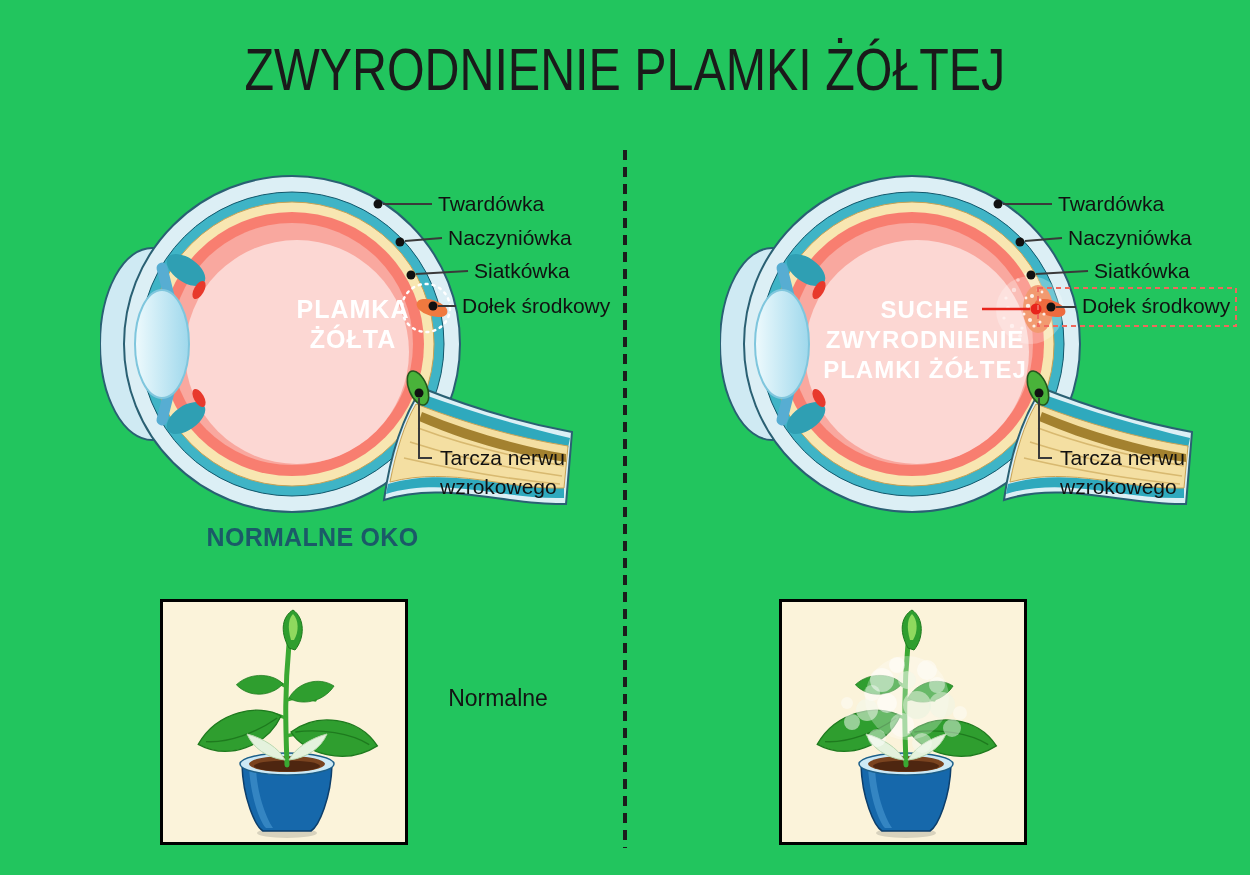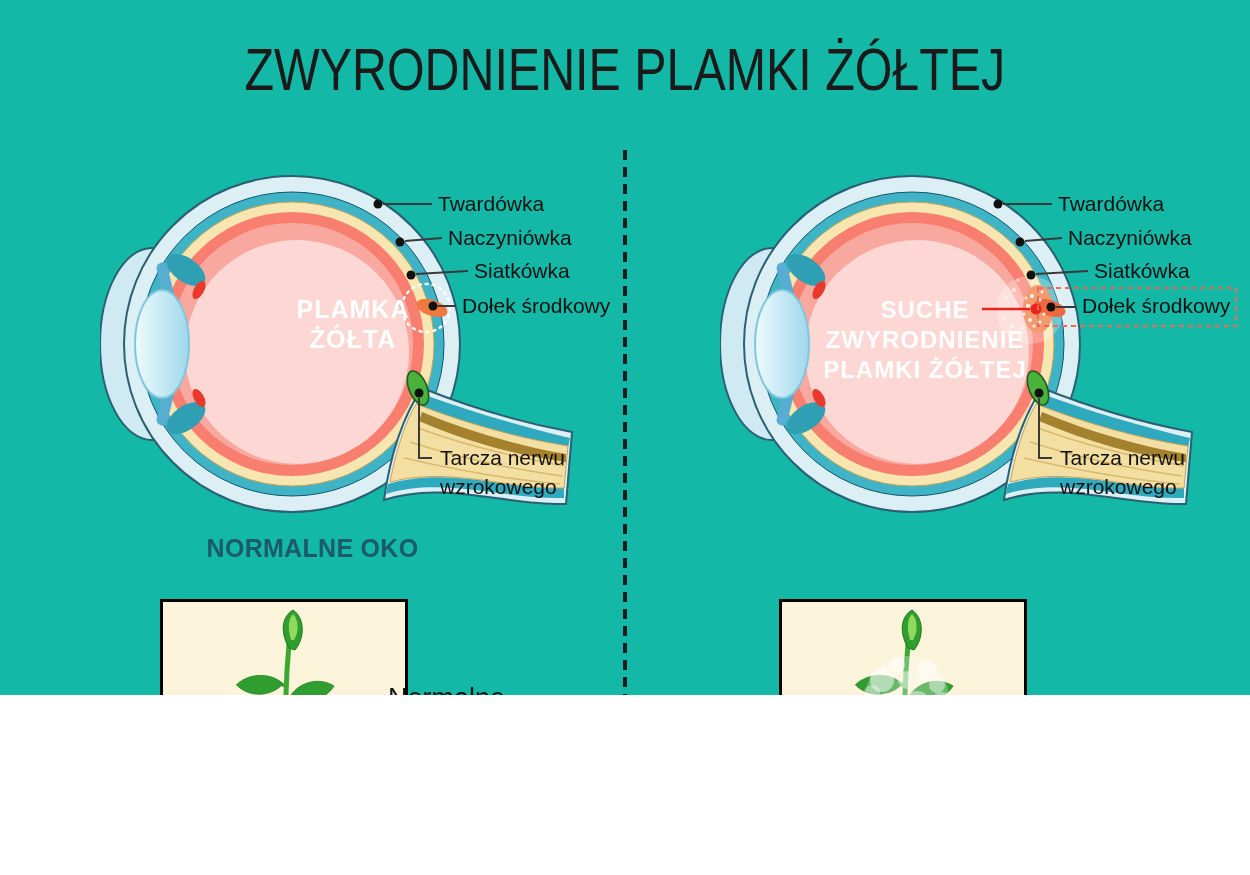--- a/index.html
+++ b/index.html
@@ -1,31 +1,31 @@
 <!DOCTYPE html>
 <html><head>
 <meta charset="utf-8">
 <style>
   html,body{margin:0;padding:0;background:#ffffff;}
   body{font-family:"Liberation Sans",sans-serif;}
-  .stage{position:relative;width:1250px;height:695px;background:#14b8a6;overflow:hidden;}
+  .stage{position:relative;width:1250px;height:875px;background:#22c55e;overflow:hidden;}
   .title{position:absolute;left:0;top:36px;width:1250px;text-align:center;
          font-size:59px;color:#1a1a1a;font-weight:400;white-space:nowrap;}
   .title span{display:inline-block;transform:scaleX(0.82);transform-origin:center;letter-spacing:0px;}
   .divider{position:absolute;left:623px;top:150px;width:4px;height:698px;
            background:repeating-linear-gradient(to bottom,#1c1c1c 0 10px,transparent 10px 17px);}
   .eye-panel{position:absolute;top:150px;width:520px;height:380px;}
   .eye-panel.left{left:100px;} .eye-panel.right{left:720px;}
-  .eye-caption{position:absolute;top:534px;width:625px;text-align:center;
+  .eye-caption{position:absolute;top:523px;width:625px;text-align:center;
                font-size:25px;font-weight:bold;color:#1b5a68;letter-spacing:.3px;}
   .eye-caption.left{left:0;} .eye-caption.right{left:625px;}
   .plant-box{position:absolute;top:599px;width:242px;height:240px;border:3px solid #000;
              background:#fbf3da;}
   .plant-box.left{left:160px;} .plant-box.right{left:779px;}
-  .vision-caption{position:absolute;width:220px;text-align:left;font-size:27px;
+  .vision-caption{position:absolute;width:220px;text-align:center;font-size:23px;
                   color:#141414;line-height:32px;}
   .vision-caption.left{left:388px;top:682px;}
   .vision-caption.right{left:1020px;top:688px;}
   svg text.lbl{font-family:"Liberation Sans",sans-serif;font-size:21px;fill:#111;}
   svg text.inner{font-family:"Liberation Sans",sans-serif;font-weight:bold;fill:#ffffff;
                  text-anchor:middle;letter-spacing:1px;}
   svg .lead{stroke:#3a3a3a;stroke-width:2;fill:none;}
   svg .dot{fill:#111;}
 </style>
 </head>

